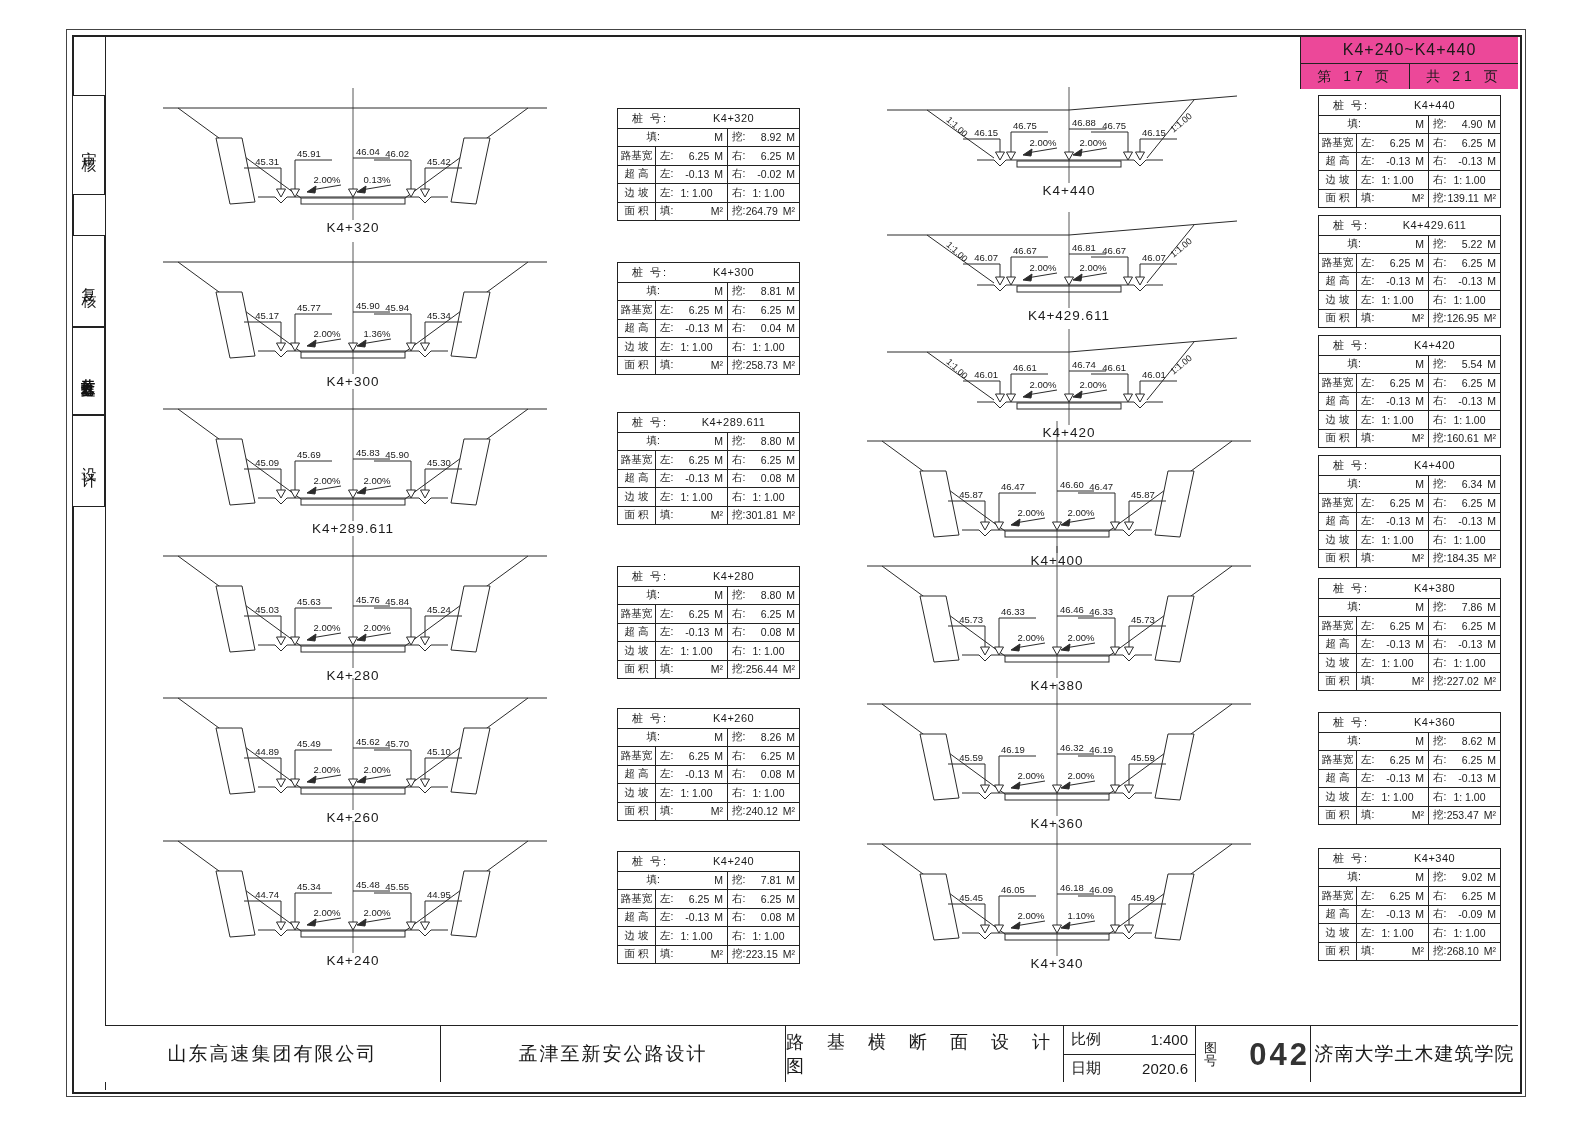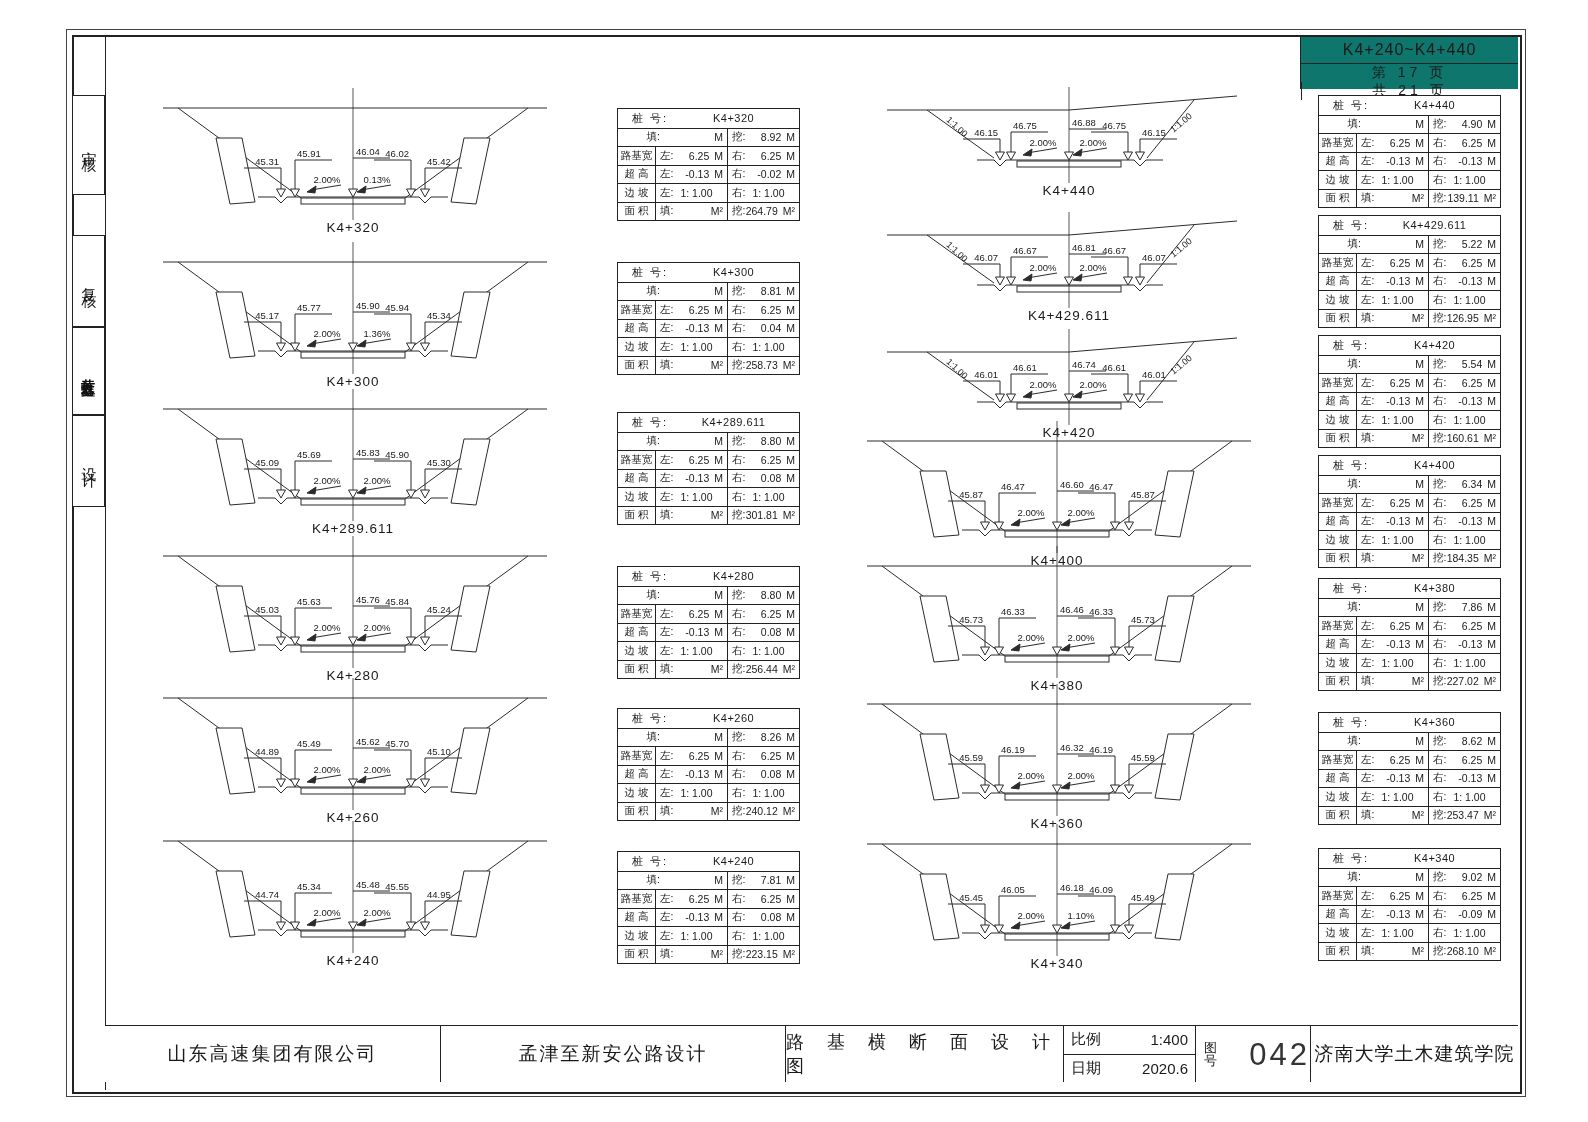--- a/index.html
+++ b/index.html
@@ -6,23 +6,23 @@
   body{font-family:"Liberation Sans","DejaVu Sans",sans-serif;color:#1a1a1a;}
   .sheet{position:relative;width:1588px;height:1122px;background:#fff;overflow:hidden;}
   .outer-frame{position:absolute;left:66px;top:29px;width:1458px;height:1066px;border:1px solid #444;}
   .main-frame{position:absolute;left:72px;top:35px;width:1446px;height:1055px;border:2px solid #222;}
   .margin-line{position:absolute;left:105px;top:35px;width:0;height:1055px;border-left:1.5px solid #222;}
   
   .sbox{position:absolute;left:72px;width:33px;border:1.5px solid #222;background:#fff;display:flex;align-items:center;justify-content:center;box-sizing:border-box;}
   .sbox span{writing-mode:vertical-rl;text-orientation:upright;letter-spacing:6px;font-size:15px;color:#111;}
   .sbox.sig span{font-weight:bold;letter-spacing:2px;font-size:14px;}
   
-  .hdrbox{position:absolute;left:1300px;top:37px;width:218px;height:52px;border-left:1.5px solid #222;box-sizing:border-box;background:#0f766e;}
+  .hdrbox{position:absolute;left:1300px;top:37px;width:218px;height:52px;border-left:1.5px solid #222;box-sizing:border-box;background:#ec4899;}
   .hdr-r1{height:26px;border-bottom:1.3px solid #222;display:flex;align-items:center;justify-content:center;font-size:16px;letter-spacing:1px;}
-  .hdr-r2{height:25px;display:flex;flex-direction:column;}
+  .hdr-r2{height:25px;display:flex;}
   .hdr-r2 .half{flex:1;display:flex;align-items:center;justify-content:center;font-size:14px;letter-spacing:4px;}
   .hdr-r2 .half + .half{border-left:1.3px solid #222;}
   
   .dtable{position:absolute;width:183px;height:113px;border:1.6px solid #222;background:#fff;display:grid;grid-template-rows:repeat(6,1fr);font-size:10.5px;box-sizing:border-box;}
   .tr{display:flex;border-top:1px solid #222;min-height:0;}
   .tr:first-child{border-top:none;}
   .c{display:flex;align-items:center;border-left:1px solid #222;padding:0 4px;box-sizing:border-box;min-width:0;white-space:nowrap;}
   .c:first-child{border-left:none;}
   .lab{width:37px;flex:none;justify-content:center;padding:0 1px;letter-spacing:0;}
   .cL{width:72px;flex:none;}
@@ -53,21 +53,21 @@
   .tbc.company{width:335px;flex:none;letter-spacing:2px;}
   .tbc.project{width:345px;flex:none;letter-spacing:2px;}
   .tbc.dtitle{width:278px;flex:none;letter-spacing:9px;font-size:18px;}
   .tbc.scaledate{width:132px;flex:none;flex-direction:column;align-items:stretch;justify-content:stretch;font-size:15px;}
   .sd-row{flex:1;display:flex;align-items:center;padding:0 7px;}
   .sd-row + .sd-row{border-top:1.3px solid #222;}
   .sd-row .sd-lab{flex:none;}
   .sd-row .sd-val{flex:1;text-align:right;}
   .tbc.sheetno{width:115px;flex:none;flex-direction:row;justify-content:center;line-height:1;}
   .sheetno .sn-lab{font-size:13px;letter-spacing:9px;margin-bottom:1px;margin-left:8px;}
-  .sheetno .sn-val{font-size:31px;letter-spacing:3px;font-weight:400;color:#333;}
+  .sheetno .sn-val{font-size:31px;letter-spacing:3px;font-weight:700;color:#333;}
   .tbc.institute{flex:1;letter-spacing:1px;}
 </style>
 </head>
 <body>
 
 <div class="sheet">
   <div class="outer-frame"></div>
   <div class="main-frame"></div>
   <div class="margin-line"></div>
 

